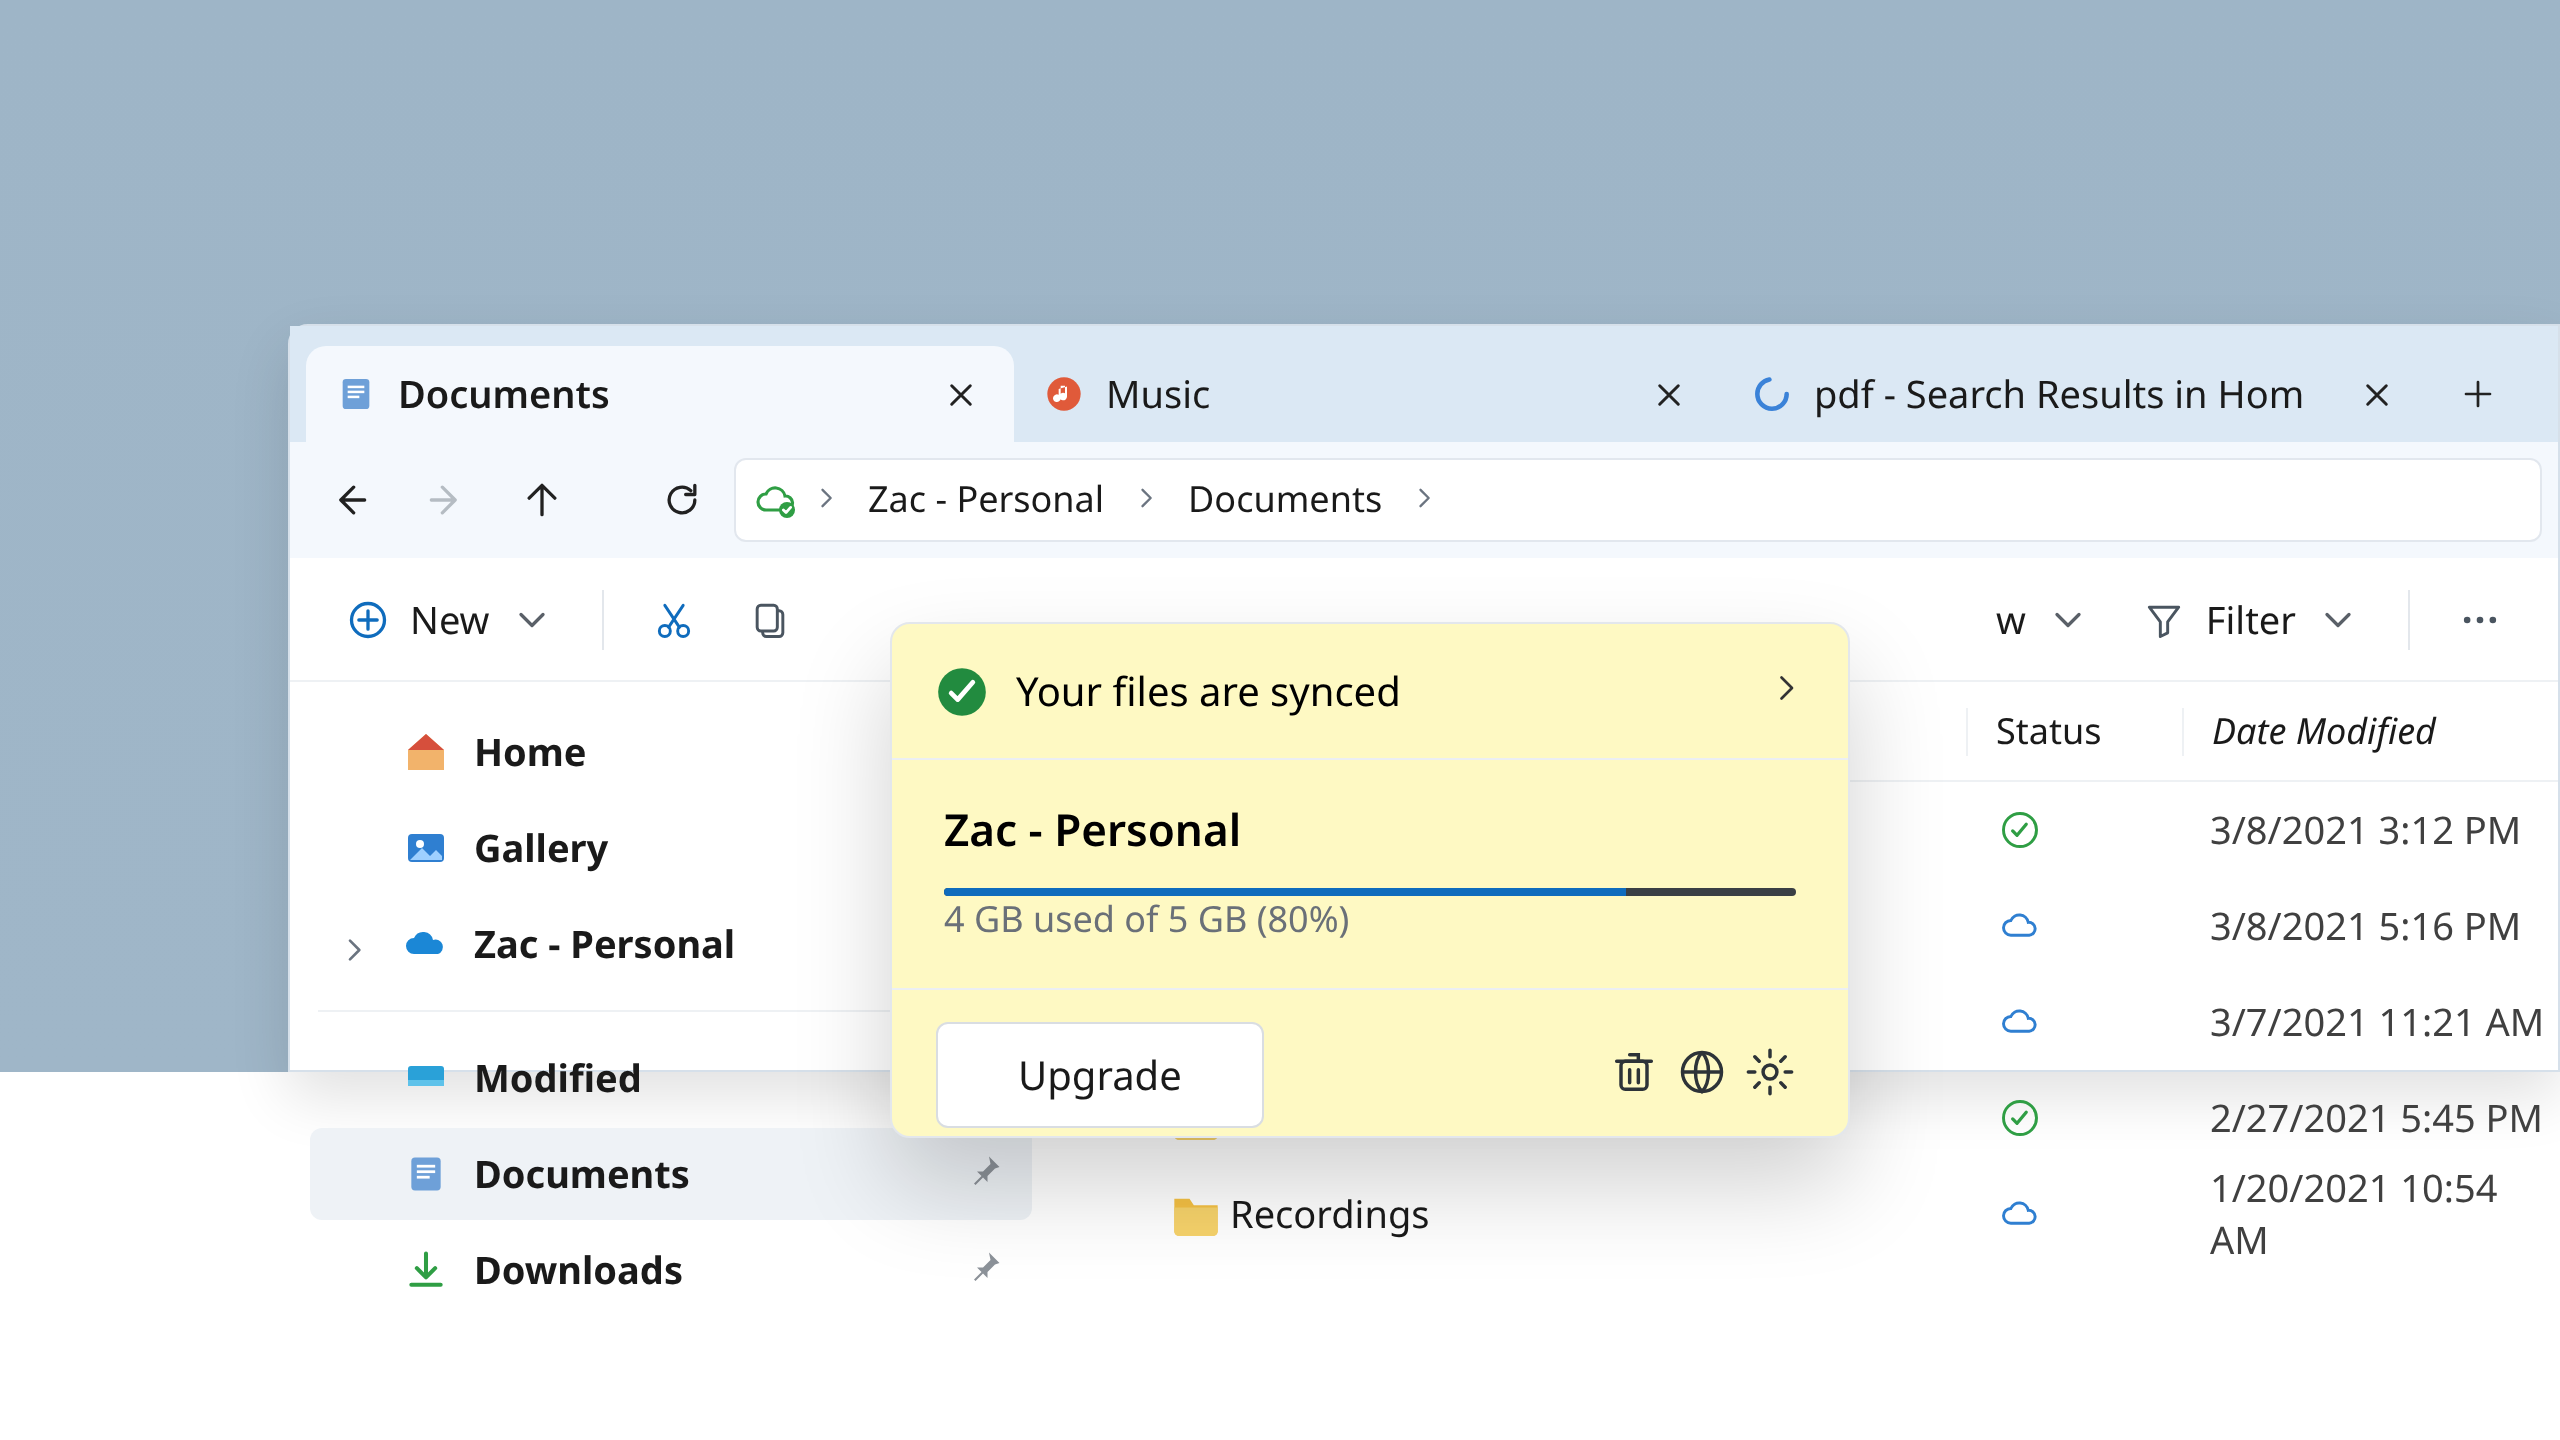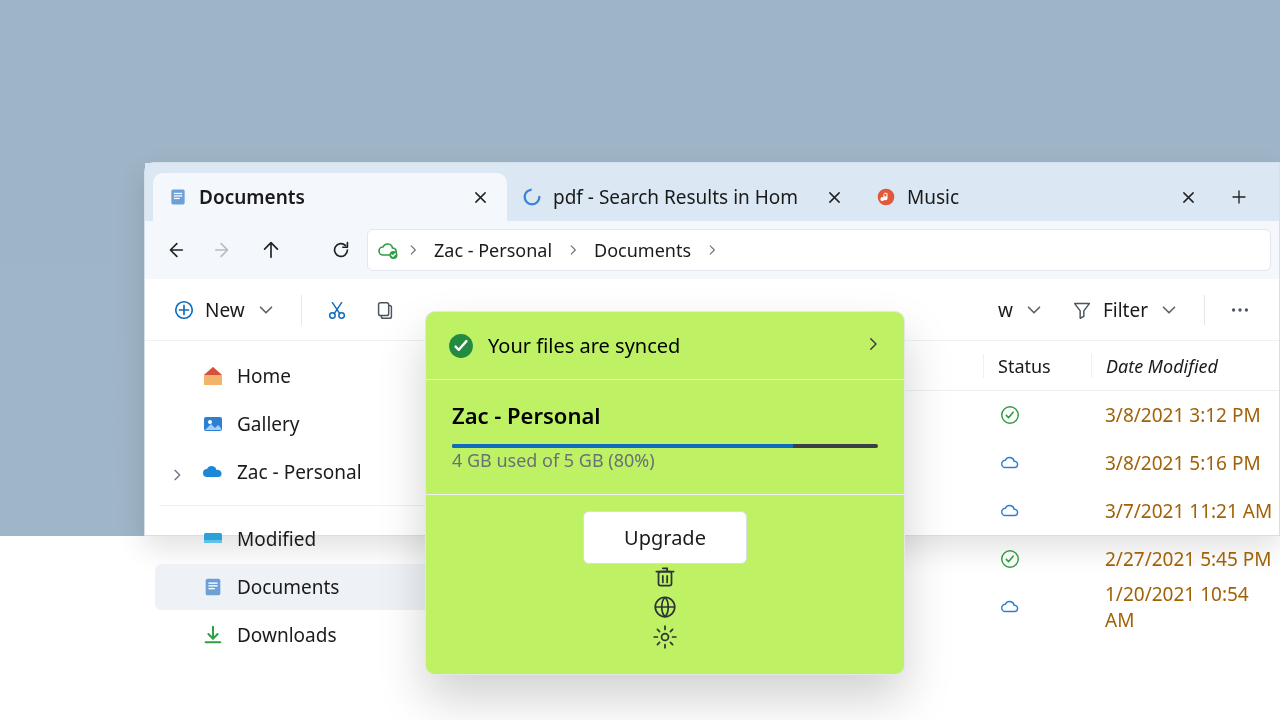--- a/index.html
+++ b/index.html
@@ -39,61 +39,61 @@
 
   
   .toolbar { height: 62px; background:#fff; display:flex; align-items:center; padding: 0 18px; gap: 6px; border-bottom: 1px solid #eef1f4; }
   .tbtn { display:flex; align-items:center; gap:10px; padding: 8px 10px; border-radius:6px; color:#1a1a1a; font-size:19px; }
   .tbtn svg { width:22px;height:22px; }
   .tsep { width:1px; height:30px; background:#e3e7ec; margin:0 8px; }
   .chev { width:18px;height:18px; }
 
   
   .body { display:flex; height: calc(100% - 58px - 58px - 62px); background:#fff; }
-  .sidebar { width: 382px; border-right:1px solid #eef1f4; padding: 10px 0; }
+  .sidebar { width: 382px; border-right:1px solid #eef1f4; padding: 10px 0; font-weight: bold; }
   .side-group-sep { height:1px;background:#eef1f4;margin:10px 14px; }
   .side-item { display:flex; align-items:center; gap:16px; height:46px; padding: 0 18px 0 46px; font-size:19px; color:#1a1a1a; border-radius:6px; margin:2px 10px; position:relative; }
   .side-item.selected { background:#eef2f6; }
   .side-item .sicon { position:absolute; left:46px; width:24px;height:24px; display:flex;align-items:center;justify-content:center; }
   .side-item .slabel { margin-left: 36px; }
   .side-item .expand { position:absolute; left:14px; width:18px;height:18px; color:#6b7480; }
   .side-item .pin { position:absolute; right:14px; color:#8c9299; }
 
   .main { flex:1; position:relative; }
   .headers { display:flex; height:50px; align-items:center; border-bottom:1px solid #eef1f4; font-size:18px; color:#1a1a1a; }
   .hcol { padding:0 14px; }
   .hcol.status { width:108px; border-left:1px solid #eef1f4; }
   .hcol.date { flex:1; border-left:1px solid #eef1f4;font-style:italic; }
   .spacer-col { width:456px; }
 
   .rows { }
   .row { display:flex; align-items:center; height:48px; font-size:19px; color:#1a1a1a; }
   .row .namecell { width:456px; display:flex; align-items:center; gap:4px; padding-left:58px; }
   .row .statuscell { width:108px; display:flex;align-items:center;justify-content:flex-start; padding-left:16px; }
-  .row .datecell { flex:1; color:#a16207; padding-left:14px; }
+  .row .datecell { flex:1; color:#404040; padding-left:14px; }
 
   .folder-ic { width:26px;height:22px; }
 
   
   .flyout {
-    position:absolute; left:280px; top:148px; width:480px;
-    background:#bef264; border:1px solid #e3e7ec; border-radius:10px;
+    position:absolute; left:300px; top:148px; width:480px;
+    background:#fef9c3; border:1px solid #e3e7ec; border-radius:10px;
     box-shadow: 0 24px 48px rgba(0,0,0,.18);
     z-index: 50;
   }
   .fly-hdr { display:flex; align-items:center; gap:14px; padding:20px 22px; font-size:20px; }
   .fly-hdr .chk { width:26px;height:26px; }
   .fly-hdr .arrow { margin-left:auto; color:#333; }
   .fly-sep { height:1px; background:#eceff3; }
   .fly-body { padding: 20px 26px 22px; }
   .fly-account { font-size:22px; font-weight:600; margin-bottom:14px; }
   .progress { height:4px; background:#3a3f44; border-radius:2px; overflow:hidden; }
   .progress .fill { height:100%; background:#0f6cbd; }
   .usage { margin-top:0; font-size:18px; color:#6a7078; }
-  .fly-foot { display:flex; align-items:center; padding: 16px 22px 20px; border-top:1px solid #eceff3;flex-direction:column; }
+  .fly-foot { display:flex; align-items:center; padding: 16px 22px 4px; border-top:1px solid #eceff3; }
   .upgrade { background:#fff; border:1px solid #d9dde2; border-radius:6px; padding:12px 40px; font-size:20px; color:#1a1a1a; }
   .fly-foot .icbtn { width:30px;height:30px; color:#2d3338; margin-left:4px; }
   .fly-foot .spacer { flex:1; }
 
 </style>
 </head>
 <body>
 
 <div class="desktop">
 
@@ -111,39 +111,39 @@
         </span>
         <span class="lbl">Documents</span>
         <span class="close">
           <svg viewBox="0 0 14 14">
               <path d="M2 2 L12 12 M12 2 L2 12" stroke="#222" stroke-width="1.6" stroke-linecap="round"></path>
             </svg>
         </span>
       </div>
       <div class="tab">
         <span class="ticon">
-          <svg viewBox="0 0 24 24" width="22" height="22">
-              <circle cx="12" cy="12" r="8" fill="none" stroke="#3a82d8" stroke-width="2.5" stroke-dasharray="36 14" stroke-linecap="round"></circle>
-            </svg>
-        </span>
-        <span class="lbl">pdf - Search Results in Hom</span>
+          <svg viewBox="0 0 24 24" width="20" height="20">
+              <circle cx="12" cy="12" r="10" fill="#e05a3a"></circle>
+              <path d="M10 7 v7.5 a2.3 2.3 0 1 1 -1.2 -2 V9 l5 -1.5 v6 a2.3 2.3 0 1 1 -1.2 -2 V7 z" fill="#fff"></path>
+            </svg>
+        </span>
+        <span class="lbl">Music</span>
         <span class="close">
           <svg viewBox="0 0 14 14">
               <path d="M2 2 L12 12 M12 2 L2 12" stroke="#222" stroke-width="1.6" stroke-linecap="round"></path>
             </svg>
         </span>
       </div>
       <div class="tab">
         <span class="ticon">
-          <svg viewBox="0 0 24 24" width="20" height="20">
-              <circle cx="12" cy="12" r="10" fill="#e05a3a"></circle>
-              <path d="M10 7 v7.5 a2.3 2.3 0 1 1 -1.2 -2 V9 l5 -1.5 v6 a2.3 2.3 0 1 1 -1.2 -2 V7 z" fill="#fff"></path>
-            </svg>
-        </span>
-        <span class="lbl">Music</span>
+          <svg viewBox="0 0 24 24" width="22" height="22">
+              <circle cx="12" cy="12" r="8" fill="none" stroke="#3a82d8" stroke-width="2.5" stroke-dasharray="36 14" stroke-linecap="round"></circle>
+            </svg>
+        </span>
+        <span class="lbl">pdf - Search Results in Hom</span>
         <span class="close">
           <svg viewBox="0 0 14 14">
               <path d="M2 2 L12 12 M12 2 L2 12" stroke="#222" stroke-width="1.6" stroke-linecap="round"></path>
             </svg>
         </span>
       </div>
       <div class="newtab">
         <svg viewBox="0 0 24 24" width="18" height="18">
             <path d="M12 4 V20 M4 12 H20" stroke="#222" stroke-width="1.8" stroke-linecap="round"></path>
           </svg>

